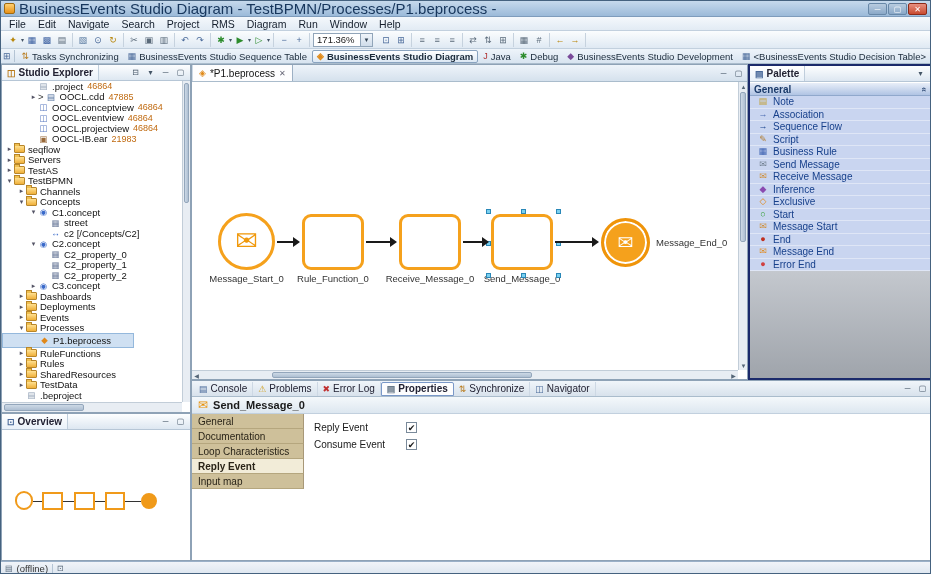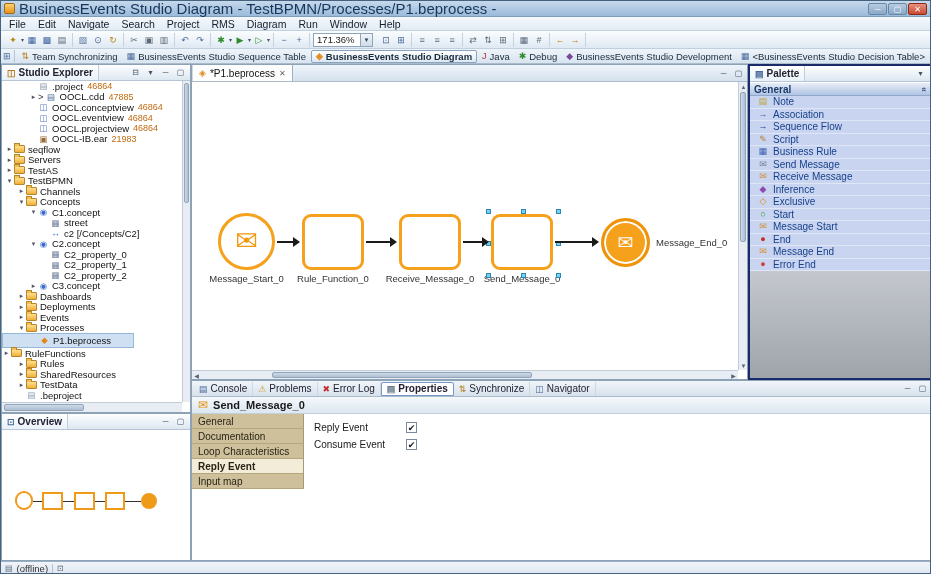--- a/index.html
+++ b/index.html
@@ -209,21 +209,21 @@
       <span class="tb-group">
         <span class="tb-ic" style="color: rgb(184, 134, 11);">←</span>
         <span class="tb-ic" style="color: rgb(184, 134, 11);">→</span>
       </span>
     </div>
   <div class="perspbar" id="perspbar">
       <span class="tb-ic" style="color: rgb(74, 106, 154);">⊞</span>
       <span class="persp-sep"></span>
       <span class="persp">
         <span class="persp-ic" style="color: rgb(184, 122, 26);">⇅</span>
-        <span>Team Synchronizing</span>
+        <span>Tasks Synchronizing</span>
       </span>
       <span class="persp">
         <span class="persp-ic" style="color: rgb(74, 106, 154);">▦</span>
         <span>BusinessEvents Studio Sequence Table</span>
       </span>
       <span class="persp active">
         <span class="persp-ic" style="color: rgb(224, 138, 26);">◈</span>
         <span>BusinessEvents Studio Diagram</span>
       </span>
       <span class="persp">
@@ -386,21 +386,21 @@
         <div class="trow" style="padding-left: 15px;">
           <span class="exp">▾</span>
           <span class="ti-folder"></span>
           <span>Processes</span>
         </div>
         <div class="trow sel" style="padding-left: 27px;">
           <span class="exp"></span>
           <span class="ti-g" style="color: rgb(224, 136, 26);">◆</span>
           <span>P1.beprocess</span>
         </div>
-        <div class="trow" style="padding-left: 0;">
+        <div class="trow" style="padding-left: 15px;">
           <span class="exp">▸</span>
           <span class="ti-folder"></span>
           <span>RuleFunctions</span>
         </div>
         <div class="trow" style="padding-left: 15px;">
           <span class="exp">▸</span>
           <span class="ti-folder"></span>
           <span>Rules</span>
         </div>
         <div class="trow" style="padding-left: 15px;">

